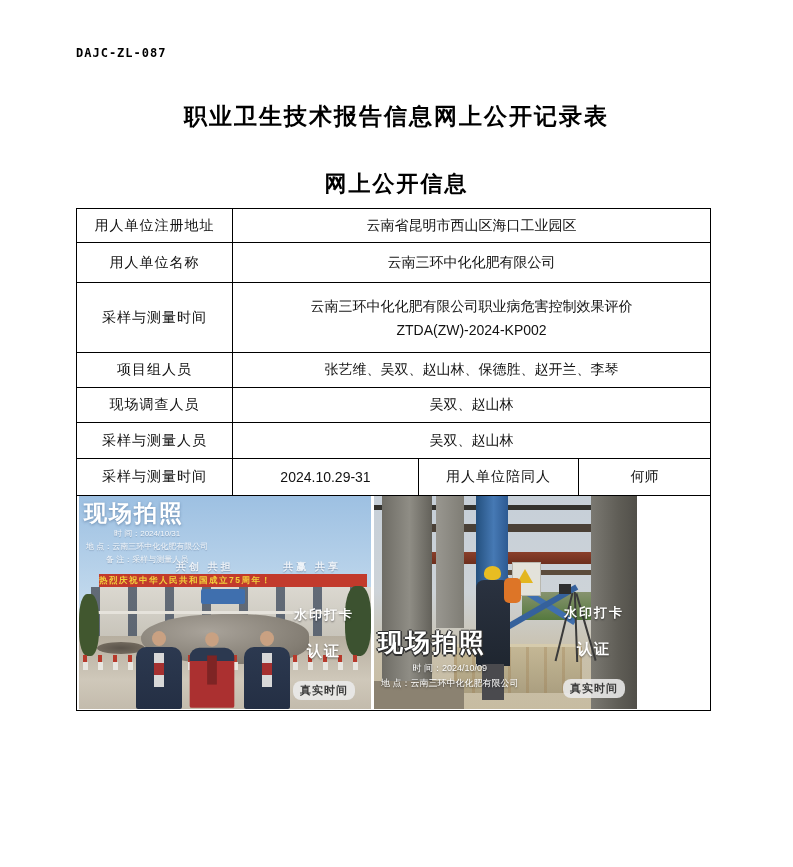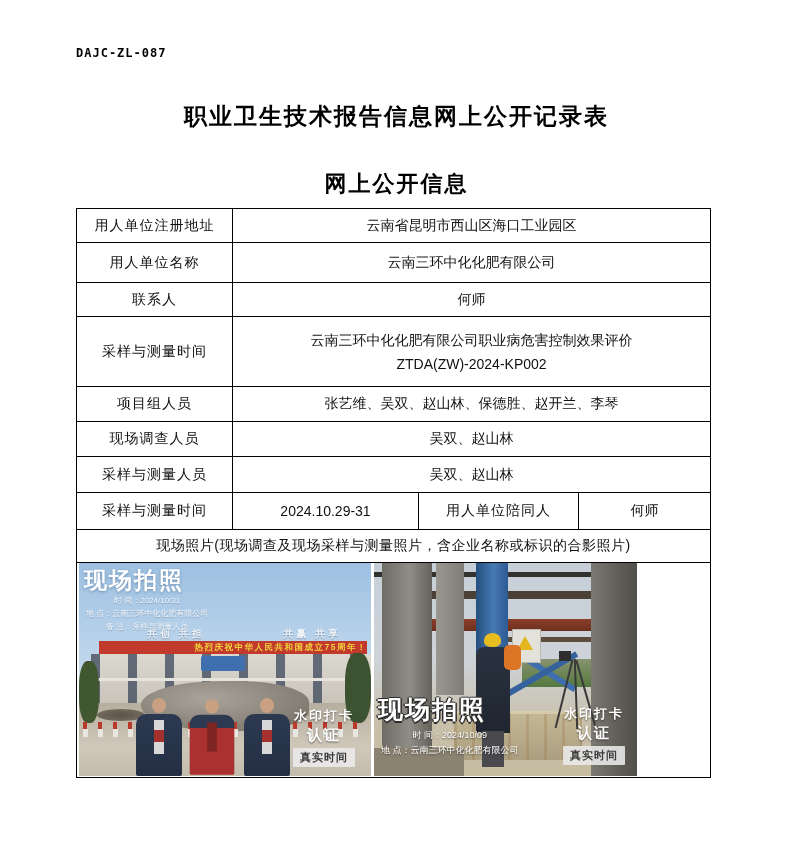--- a/index.html
+++ b/index.html
@@ -22,24 +22,24 @@
   td.photo-cell{padding:1px;vertical-align:top;}
 
   .photos{display:flex;gap:3px;}
   .photo{position:relative;overflow:hidden;height:213px;}
   .photo-left{width:292px;}
   .photo-right{width:263px;}
 
   
   .lp-sky{position:absolute;inset:0;background:linear-gradient(#9dc0e2,#c6dcee 55%,#d4e2ee 70%);}
   .lp-roof-text{position:absolute;top:64px;left:0;width:100%;display:flex;justify-content:space-between;
-                padding:0 30px 0 68px;box-sizing:border-box;color:#eef3f8;font-weight:bold;font-size:10px;
+                padding:0 30px 0 97px;box-sizing:border-box;color:#eef3f8;font-weight:bold;font-size:10px;
                 letter-spacing:3px;text-shadow:0 1px 1px rgba(90,110,140,.6);}
   .lp-banner{position:absolute;top:78px;left:20px;right:4px;height:13px;background:#c23a2c;
-             color:#f2d23c;font-size:8.5px;font-weight:bold;line-height:13px;text-align:right;
+             color:#f2d23c;font-size:8.5px;font-weight:bold;line-height:13px;text-align:left;
              letter-spacing:1.5px;white-space:nowrap;overflow:hidden;}
   .lp-building{position:absolute;top:91px;left:12px;right:0;height:50px;
                background:repeating-linear-gradient(90deg,rgba(64,76,94,.78) 0 9px,transparent 9px 37px),
                           linear-gradient(#dbd8d0,#c8c4ba);}
   .lp-building::after{content:"";position:absolute;left:0;right:0;top:24px;height:3px;background:#e6e3dc;}
   .lp-sign{position:absolute;top:93px;left:122px;width:44px;height:15px;background:#3f6fae;border-radius:2px;}
   .lp-ground{position:absolute;top:140px;left:0;right:0;bottom:0;background:linear-gradient(#b6ae9f,#cfc8ba 60%,#c3bbac);}
   .lp-tree-l{position:absolute;left:0;top:98px;width:20px;height:62px;background:#41572f;border-radius:40%;}
   .lp-tree-r{position:absolute;right:0;top:90px;width:26px;height:70px;background:#3c5230;border-radius:40%;}
   .lp-rock{position:absolute;left:62px;top:118px;width:168px;height:50px;border-radius:48% 42% 40% 50%;
@@ -98,29 +98,29 @@
   .wm-title{position:absolute;color:#fff;font-weight:bold;letter-spacing:2px;
             font-family:"Liberation Sans",sans-serif;white-space:nowrap;}
   .wm-title-left{left:5px;top:2px;font-size:23px;text-shadow:0 1px 3px rgba(40,70,110,.45);}
   .wm-title-right{left:4px;bottom:50px;font-size:25px;
        text-shadow:-1.5px 0 #2e2e2e,1.5px 0 #2e2e2e,0 -1.5px #2e2e2e,0 1.5px #2e2e2e;}
   .wm-meta{position:absolute;color:rgba(255,255,255,.88);font-size:8px;line-height:13px;
            white-space:nowrap;text-shadow:0 1px 1px rgba(70,90,120,.4);}
   .wm-meta-left{left:7px;top:31px;}
   .wm-meta-right{left:7px;bottom:18px;font-size:9px;line-height:15px;color:#fff;
                  text-shadow:0 1px 2px rgba(0,0,0,.55);}
-  .wm-stamp{position:absolute;display:flex;flex-direction:column;align-items:center;gap:1px;}
+  .wm-stamp{position:absolute;display:flex;flex-direction:column;align-items:center;gap:18px;}
   .wm-stamp-l{right:16px;bottom:9px;}
   .wm-stamp-r{right:12px;bottom:11px;}
   .wm-stamp .s1{color:#fff;font-weight:bold;font-size:13px;letter-spacing:2px;
                 text-shadow:0 1px 2px rgba(0,0,0,.5);}
   .wm-stamp .s2{color:#fff;font-weight:bold;font-size:15px;letter-spacing:2px;
                 text-shadow:0 1px 2px rgba(0,0,0,.5);text-align:center;}
   .wm-badge{background:rgba(235,235,235,.88);color:#3a3a3a;font-weight:bold;font-size:11px;
-            padding:2px 7px;border-radius:1px;margin-top:2px;letter-spacing:1px;}
+            padding:2px 7px;border-radius:8px;margin-top:2px;letter-spacing:1px;}
 </style>
 </head>
 <body>
 
 <div class="doc-code">DAJC-ZL-087</div>
 <div class="title">职业卫生技术报告信息网上公开记录表</div>
 <div class="subtitle">网上公开信息</div>
 
 <table class="form">
   <colgroup>
@@ -131,24 +131,20 @@
     </colgroup>
   <tbody>
       <tr style="height:34px">
     <td class="lbl">用人单位注册地址</td>
     <td colspan="3">云南省昆明市西山区海口工业园区</td>
   </tr>
   <tr style="height:40px">
     <td class="lbl">用人单位名称</td>
     <td colspan="3">云南三环中化化肥有限公司</td>
   </tr>
-  <tr style="height:34px">
-    <td class="lbl">联系人</td>
-    <td colspan="3">何师</td>
-  </tr>
   <tr style="height:70px">
     <td class="lbl">采样与测量时间</td>
     <td colspan="3" class="two-line">
       <div>云南三环中化化肥有限公司职业病危害控制效果评价</div>
       <div>ZTDA(ZW)-2024-KP002</div>
     </td>
   </tr>
   <tr style="height:35px">
     <td class="lbl">项目组人员</td>
     <td colspan="3">张艺维、吴双、赵山林、保德胜、赵开兰、李琴</td>
@@ -159,23 +155,20 @@
   </tr>
   <tr style="height:36px">
     <td class="lbl">采样与测量人员</td>
     <td colspan="3">吴双、赵山林</td>
   </tr>
   <tr style="height:37px">
     <td class="lbl">采样与测量时间</td>
     <td>2024.10.29-31</td>
     <td class="lbl">用人单位陪同人</td>
     <td>何师</td>
-  </tr>
-  <tr style="height:33px">
-    <td colspan="4" class="photo-label">现场照片(现场调查及现场采样与测量照片，含企业名称或标识的合影照片)</td>
   </tr>
   <tr style="height:215px">
     <td colspan="4" class="photo-cell">
       <div class="photos">
 
         <div class="photo photo-left">
           <div class="lp-sky"></div>
           <div class="lp-roof-text">
             <span>共创 共担</span>
             <span>共赢 共享</span>

